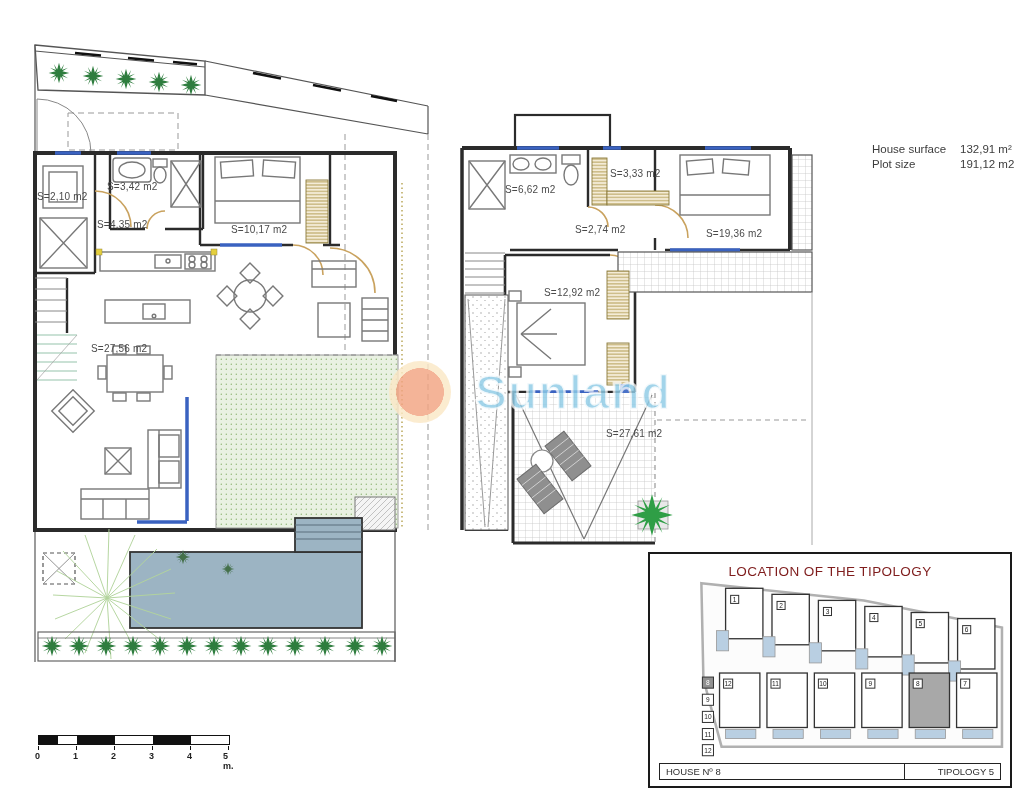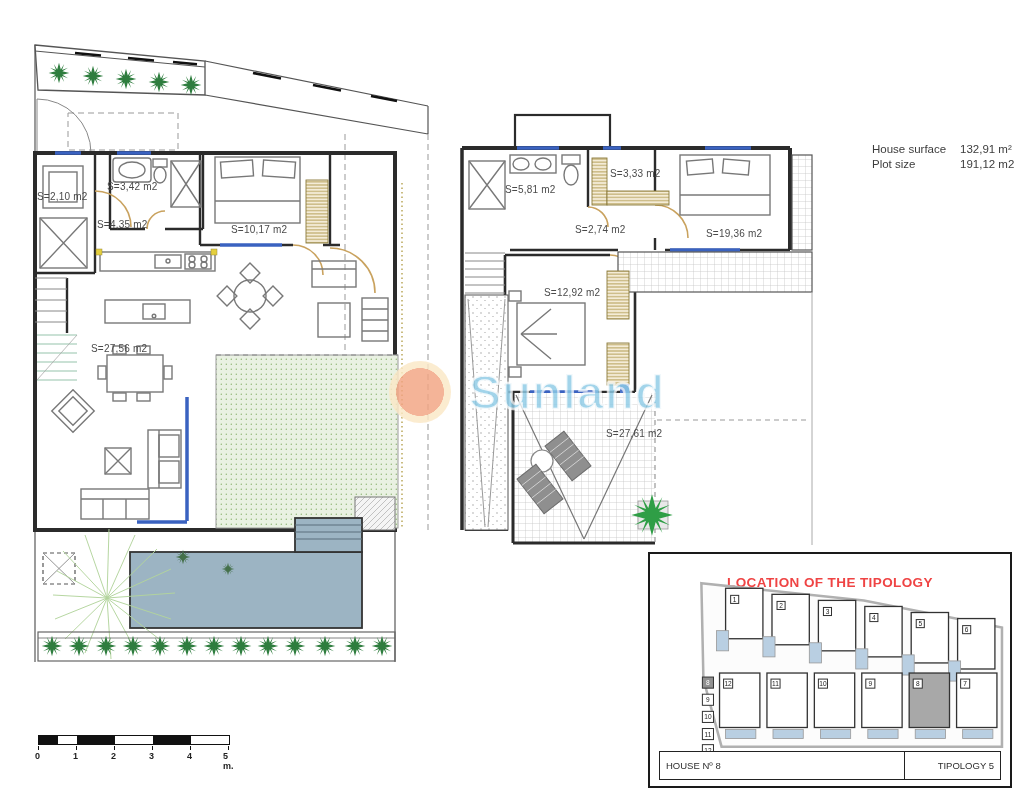--- a/index.html
+++ b/index.html
@@ -4,30 +4,30 @@
 <style>
   html,body{margin:0;padding:0;background:#fff;}
   #canvas{position:relative;width:1024px;height:800px;background:#ffffff;overflow:hidden;
           font-family:"Liberation Sans",sans-serif;color:#3d3d3d;}
   .arealabel{position:absolute;font-size:10px;color:#4a4a4a;white-space:nowrap;letter-spacing:0.2px;}
   
   .infoblock{position:absolute;left:872px;top:142px;width:160px;}
   .inforow{display:flex;font-size:11.5px;line-height:1.3;color:#3c3c3c;}
   .infolabel{width:88px;}
   
-  .watermark{position:absolute;left:389px;top:361px;display:flex;align-items:center;gap:18px;opacity:0.82;z-index:5;pointer-events:none;}
+  .watermark{position:absolute;left:389px;top:361px;display:flex;align-items:center;gap:24px;opacity:0.82;z-index:5;pointer-events:none;}
   .wm-circle{width:62px;height:62px;border-radius:50%;
      background:radial-gradient(circle,#f2a482 0%,#f2a482 54%,#fbe8c6 55%,#fbe8c6 100%);
      filter:blur(0.6px);}
   .wm-text{font-size:48px;font-weight:bold;color:#8ecbe6;letter-spacing:1px;
      -webkit-text-stroke:2.5px rgba(255,255,255,0.85);text-shadow:0 0 2px #ffffff;}
   
   .locbox{position:absolute;left:648px;top:552px;width:364px;height:236px;border:2px solid #1a1a1a;background:#fff;box-sizing:border-box;}
-  .loctitle{margin-top:21px;text-align:center;font-size:13.5px;font-weight:bold;color:#ef4444;letter-spacing:0.4px;}
-  .locbar{position:absolute;left:9px;right:9px;bottom:6px;height:29px;display:flex;margin-top:20px;}
+  .loctitle{margin-top:10px;text-align:center;font-size:13.5px;font-weight:normal;color:#7f1d1d;letter-spacing:0.4px;}
+  .locbar{position:absolute;left:9px;right:9px;bottom:6px;height:17px;display:flex;margin-top:20px;}
   .locbar-cell{border:1.5px solid #222;font-size:9.5px;color:#2e2e2e;display:flex;align-items:center;
       padding:0 6px;box-sizing:border-box;background:#fff;}
   .locbar-left{flex:1;}
   .locbar-right{width:96px;justify-content:flex-end;margin-left:0;border-left:none;}
   
   .scalebar{position:absolute;left:38px;top:735px;width:200px;height:30px;}
   .sbar{display:flex;width:190px;height:8px;border:1.5px solid #111;box-sizing:content-box;}
   .sseg{height:8px;}
   .stick{position:absolute;top:11px;width:1px;height:4px;background:#111;}
   .slab{position:absolute;top:16px;font-size:9px;font-weight:bold;color:#222;}
@@ -330,21 +330,21 @@
     <use href="#plantp2" transform="translate(197,412) scale(2.3)" fill="#2f9e46"></use>
 
     <rect x="165" y="281" width="9" height="9" fill="#4a72c8"></rect>
   </svg>
 
   <span class="arealabel" style="left:37px;top:191px">S=2,10 m2</span>
   <span class="arealabel" style="left:107px;top:181px">S=3,42 m2</span>
   <span class="arealabel" style="left:97px;top:219px">S=4,35 m2</span>
   <span class="arealabel" style="left:231px;top:224px">S=10,17 m2</span>
   <span class="arealabel" style="left:91px;top:343px">S=27,56 m2</span>
-  <span class="arealabel" style="left:505px;top:184px">S=5,81 m2</span>
+  <span class="arealabel" style="left:505px;top:184px">S=6,62 m2</span>
   <span class="arealabel" style="left:610px;top:168px">S=3,33 m2</span>
   <span class="arealabel" style="left:575px;top:224px">S=2,74 m2</span>
   <span class="arealabel" style="left:706px;top:228px">S=19,36 m2</span>
   <span class="arealabel" style="left:544px;top:287px">S=12,92 m2</span>
   <span class="arealabel" style="left:606px;top:428px">S=27,61 m2</span>
 
   <div class="infoblock">
     <div class="inforow">
       <span class="infolabel">House surface</span>
       <span class="infoval">132,91 m²</span>

